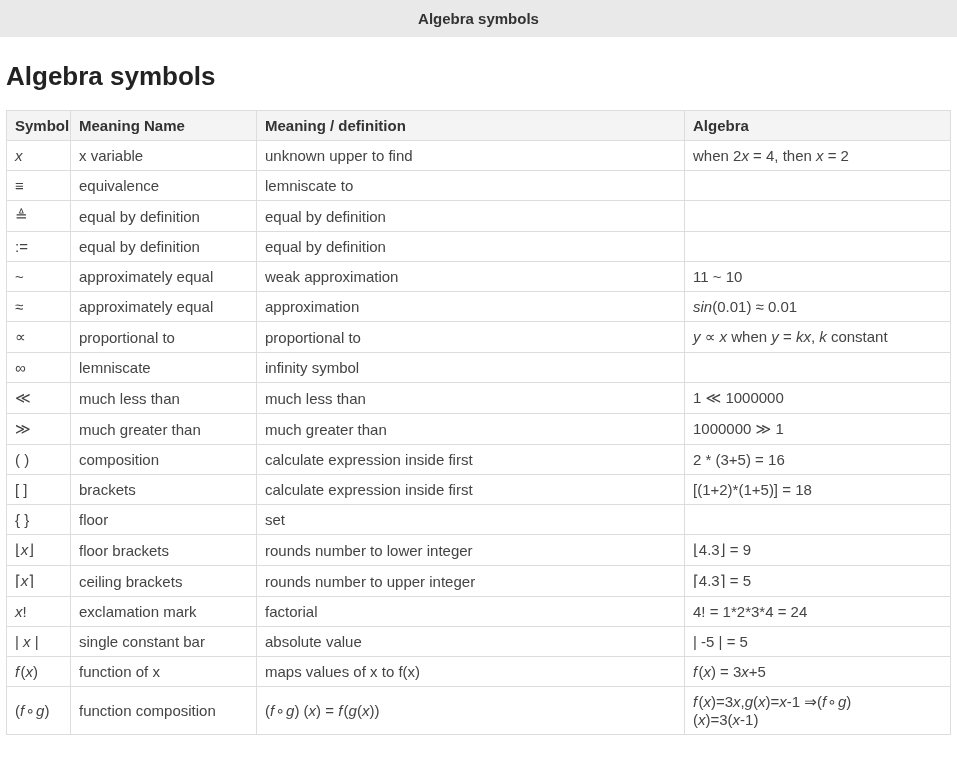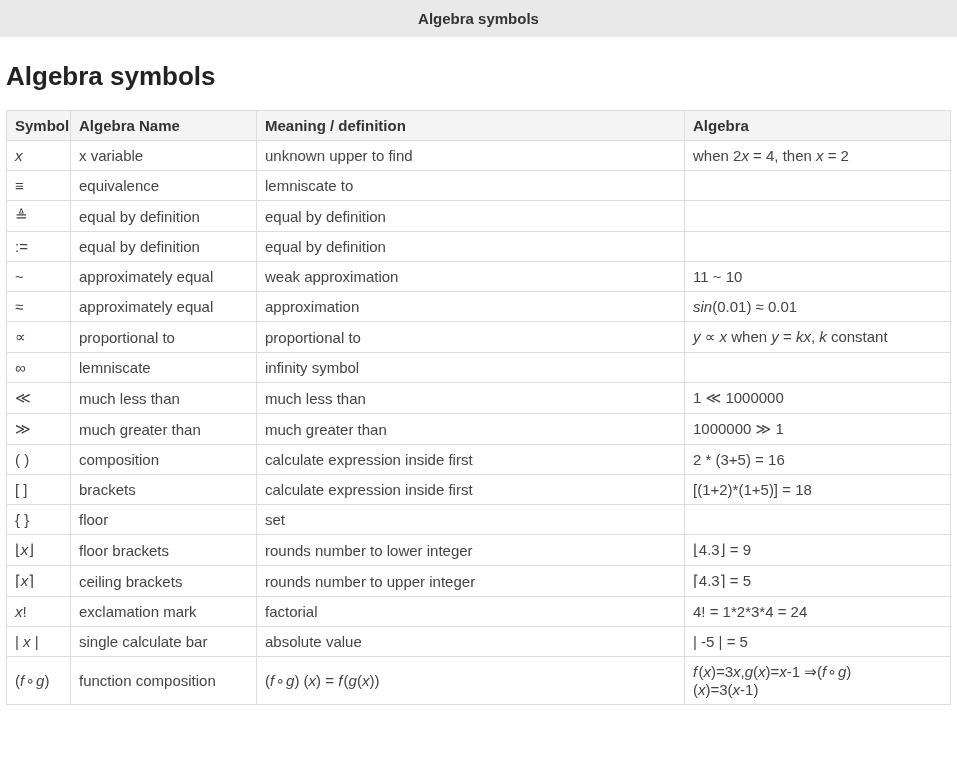--- a/index.html
+++ b/index.html
@@ -65,21 +65,21 @@
   <table class="symtable">
     <colgroup>
       <col class="c-sym">
         <col class="c-name">
         <col class="c-def">
         <col class="c-ex">
     </colgroup>
     <thead>
       <tr>
         <th>Symbol</th>
-        <th>Algebra Name</th>
+        <th>Meaning Name</th>
         <th>Meaning / definition</th>
         <th>Algebra</th>
       </tr>
     </thead>
     <tbody id="symtable-body">
         <tr>
           <td><span class="it">x</span></td>
           <td>x variable</td>
           <td>unknown upper to find</td>
           <td>when 2<span class="it">x</span> = 4, then <span class="it">x</span> = 2</td>
@@ -169,23 +169,29 @@
           <td>⌈4.3⌉ = 5</td>
         </tr>
         <tr>
           <td><span class="it">x</span>!</td>
           <td>exclamation mark</td>
           <td>factorial</td>
           <td>4! = 1*2*3*4 = 24</td>
         </tr>
         <tr>
           <td>| <span class="it">x</span> |</td>
-          <td>single calculate bar</td>
+          <td>single constant bar</td>
           <td>absolute value</td>
           <td>| -5 | = 5</td>
+        </tr>
+        <tr>
+          <td><span class="it">f</span> (<span class="it">x</span>)</td>
+          <td>function of x</td>
+          <td>maps values of x to f(x)</td>
+          <td><span class="it">f</span> (<span class="it">x</span>) = 3<span class="it">x</span>+5</td>
         </tr>
         <tr>
           <td>(<span class="it">f</span> ∘ <span class="it">g</span>)</td>
           <td>function composition</td>
           <td>(<span class="it">f</span> ∘ <span class="it">g</span>) (<span class="it">x</span>) = <span class="it">f</span> (<span class="it">g</span>(<span class="it">x</span>))</td>
           <td><span class="it">f</span> (<span class="it">x</span>)=3<span class="it">x</span>,<span class="it">g</span>(<span class="it">x</span>)=<span class="it">x</span>-1 ⇒(<span class="it">f</span> ∘ <span class="it">g</span>)<br>(<span class="it">x</span>)=3(<span class="it">x</span>-1)</td>
         </tr>
       </tbody>
   </table>
 </div>

